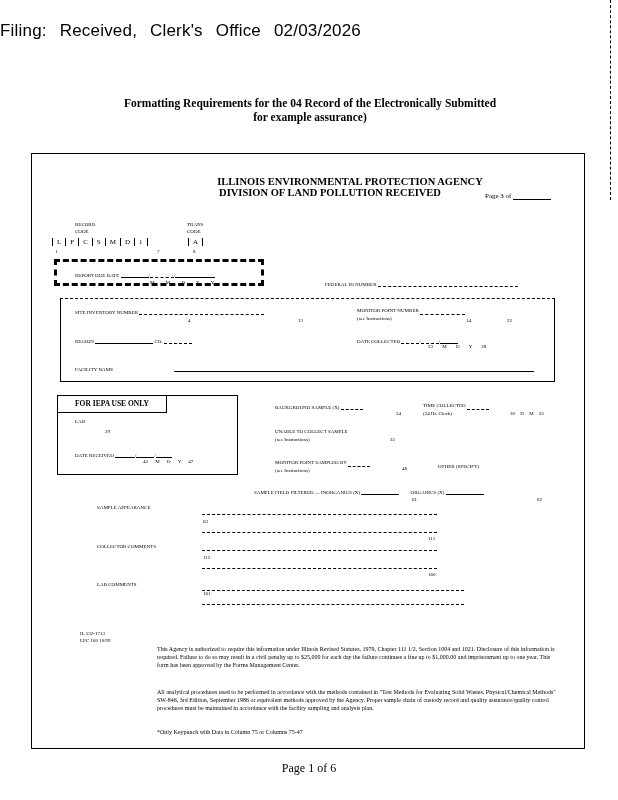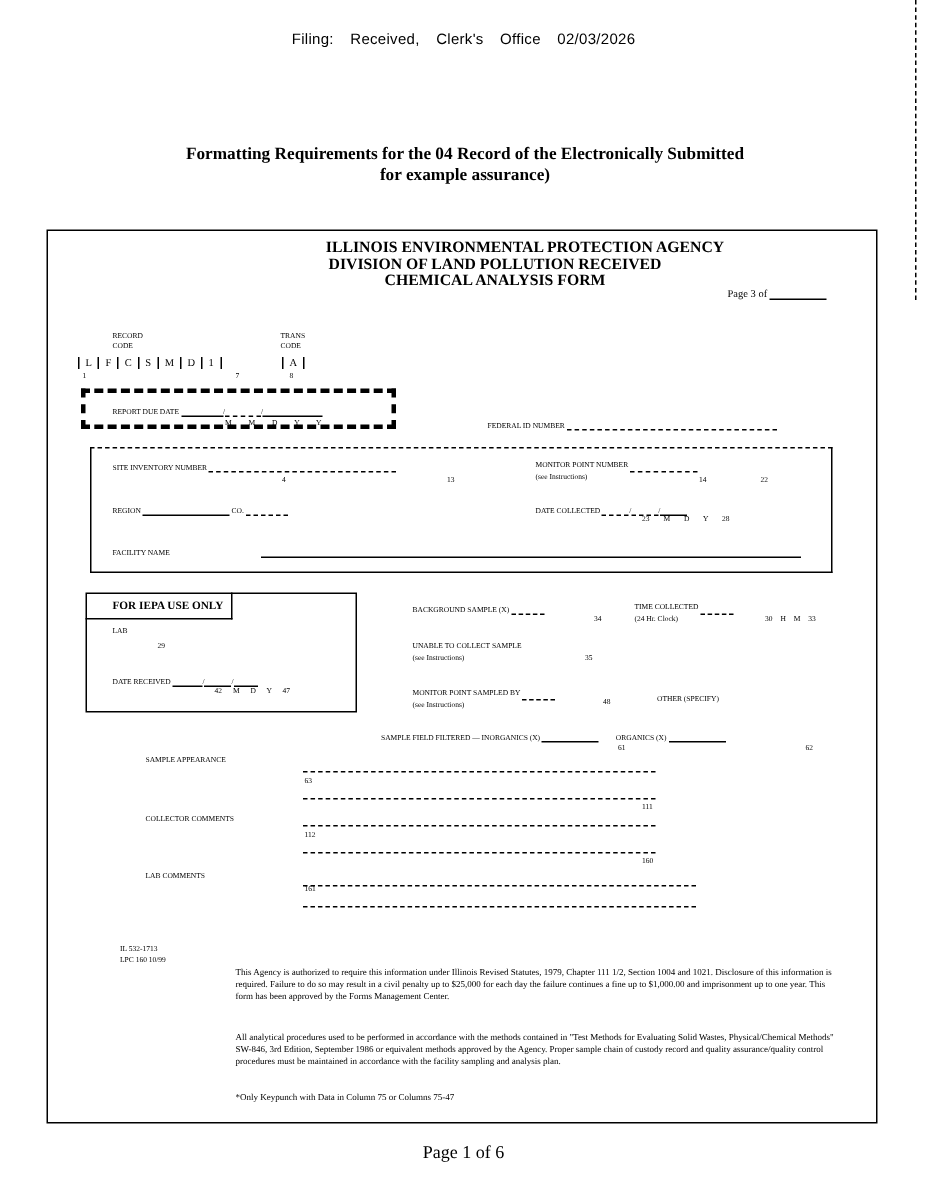--- a/index.html
+++ b/index.html
@@ -1,39 +1,39 @@
 <!DOCTYPE html>
 <html><head>
 <meta charset="utf-8">
 <style>
   html, body { margin: 0; padding: 0; background: #ffffff; }
   body { width: 618px; height: 800px; position: relative; overflow: hidden; color: #000; font-family: "Liberation Serif", serif; }
   .abs { position: absolute; }
   .sans { font-family: "Liberation Sans", sans-serif; }
-  .header-line { top: 21px; left: 0; width: 618px; text-align: center; font-size: 10px; letter-spacing: 0.2px; word-spacing: 8px; }
+  .header-line { top: 21px; left: 0; width: 618px; font-size: 17px; letter-spacing: 0.2px; word-spacing: 8px; }
   .req-title { top: 96px; left: 60px; width: 500px; text-align: center; font-size: 11.5px; font-weight: bold; line-height: 14px; }
   .form-frame { top: 153px; left: 31px; width: 554px; height: 596px; border: 1px solid #000; box-sizing: border-box; }
   .edge-mark { top: 0; left: 610px; width: 1px; height: 200px; border-left: 1px dashed #000; }
-  .agency { top: 160px; left: 100px; width: 500px; text-align: center; font-size: 10.5px; font-weight: bold; line-height: 11px; }
+  .agency { top: 176px; left: 100px; width: 500px; text-align: center; font-size: 10.5px; font-weight: bold; line-height: 11px; }
   .agency div:nth-child(2) { margin-left: -40px; }
   .agency div:nth-child(3) { margin-left: -40px; }
   .small { font-size: 7px; }
   .tiny { font-size: 5px; }
   .blank { display: inline-block; border-bottom: 1px solid #000; height: 9px; vertical-align: bottom; }
   .dashblank { display: inline-block; border-bottom: 1px dashed #000; height: 9px; vertical-align: bottom; }
   .code-boxes { top: 238px; left: 52px; font-size: 7px; display: flex; }
   .code-boxes span { border-left: 1px solid #000; padding: 0 4px; }
   .code-boxes span:last-child { border-right: 1px solid #000; }
   .trans-box { top: 238px; left: 188px; font-size: 7px; border-left: 1px solid #000; border-right: 1px solid #000; padding: 0 4px; }
   .dashed-box { top: 259px; left: 54px; width: 210px; height: 27px; border: 3px dashed #000; box-sizing: border-box; }
   .site-box { top: 298px; left: 60px; width: 495px; height: 84px; border: 1px solid #000; box-sizing: border-box; border-top: none; border-left: none; }
   .site-top { top: 298px; left: 60px; width: 495px; border-top: 1px dashed #000; }
   .site-left { top: 298px; left: 60px; height: 84px; border-left: 1px solid #000; }
   .iepa-box { top: 395px; left: 57px; width: 181px; height: 80px; border: 1px solid #000; box-sizing: border-box; }
-  .iepa-title { top: 395px; left: 57px; width: 98px; height: 18px; border-right: 1px solid #000; border-bottom: 1px solid #000; box-sizing: border-box; font-size: 7.5px; font-weight: bold; padding: 4px 0 0 18px; }
+  .iepa-title { top: 395px; left: 57px; width: 110px; height: 18px; border-right: 1px solid #000; border-bottom: 1px solid #000; box-sizing: border-box; font-size: 7.5px; font-weight: bold; padding: 4px 0 0 18px; }
   .legal { left: 157px; width: 400px; font-size: 6px; line-height: 8px; }
   .pagefoot { top: 761px; left: 0; width: 618px; text-align: center; font-size: 12px; }
   .line-row { border-bottom: 1px dashed #000; width: 235px; height: 1px; }
 </style>
 </head>
 <body>
 
 <div class="abs header-line sans">Filing:  Received,  Clerk's  Office  02/03/2026</div>
 
 <div class="abs req-title">
@@ -41,21 +41,20 @@
   <div>for example assurance)</div>
 </div>
 
 <div class="abs edge-mark"></div>
 
 <div class="abs form-frame"></div>
 
 <div class="abs agency">
   <div>ILLINOIS ENVIRONMENTAL PROTECTION AGENCY</div>
   <div>DIVISION OF LAND POLLUTION RECEIVED</div>
-  <div>CHEMICAL ANALYSIS FORM</div>
 </div>
 
 <div class="abs small" style="top:190px; left:485px;">
   <span>Page 3 of</span>
   <span class="blank" style="width:38px;"></span>
 </div>
 
 <div class="abs tiny" style="top:221px; left:75px; line-height:7px;">
   <div>RECORD</div>
   <div>CODE</div>

